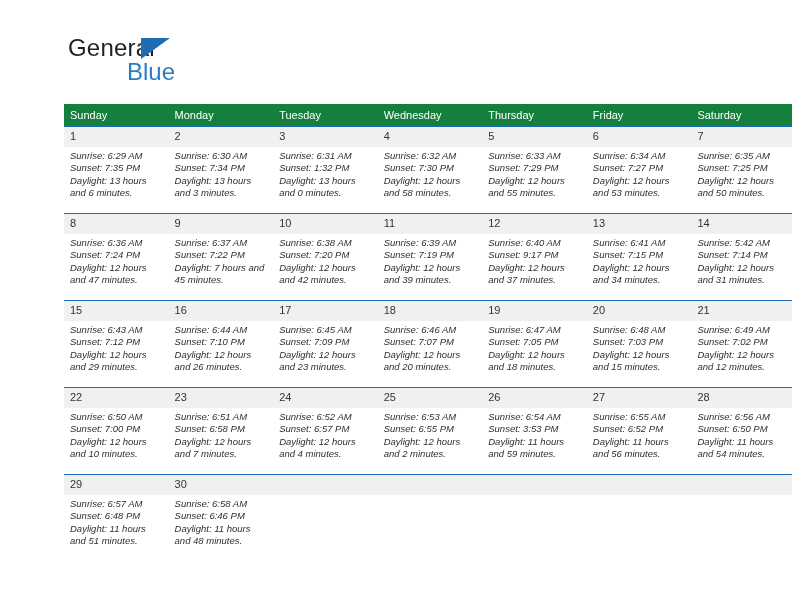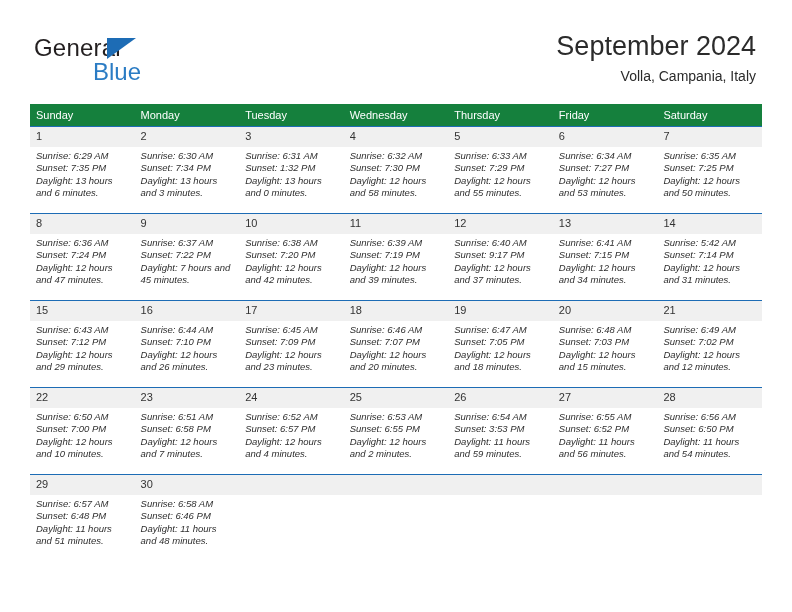--- a/index.html
+++ b/index.html
@@ -12,20 +12,21 @@
     background: #ffffff;
     font-family: "Liberation Sans", sans-serif;
     color: #000000;
     overflow: hidden;
   }
   .page {
     position: relative;
     width: 658px;
     height: 612px;
     box-sizing: border-box;
+    margin-left: 34px;
   }
 
   
   .header {
     position: absolute;
     left: 0;
     top: 0;
     width: 792px;
     height: 100px;
   }
@@ -149,24 +150,20 @@
 <div class="page">
 
   <div class="header">
 
     <div class="logo">
       <span class="logo-general">General</span>
       <span class="logo-tri"></span>
       <span class="logo-blue">Blue</span>
     </div>
 
-    <div class="title-block">
-      <div class="cal-title">September 2024</div>
-      <div class="cal-subtitle">Volla, Campania, Italy</div>
-    </div>
 
   </div>
 
   <table class="calendar">
     <thead>
       <tr>
         <th>Sunday</th>
         <th>Monday</th>
         <th>Tuesday</th>
         <th>Wednesday</th>

